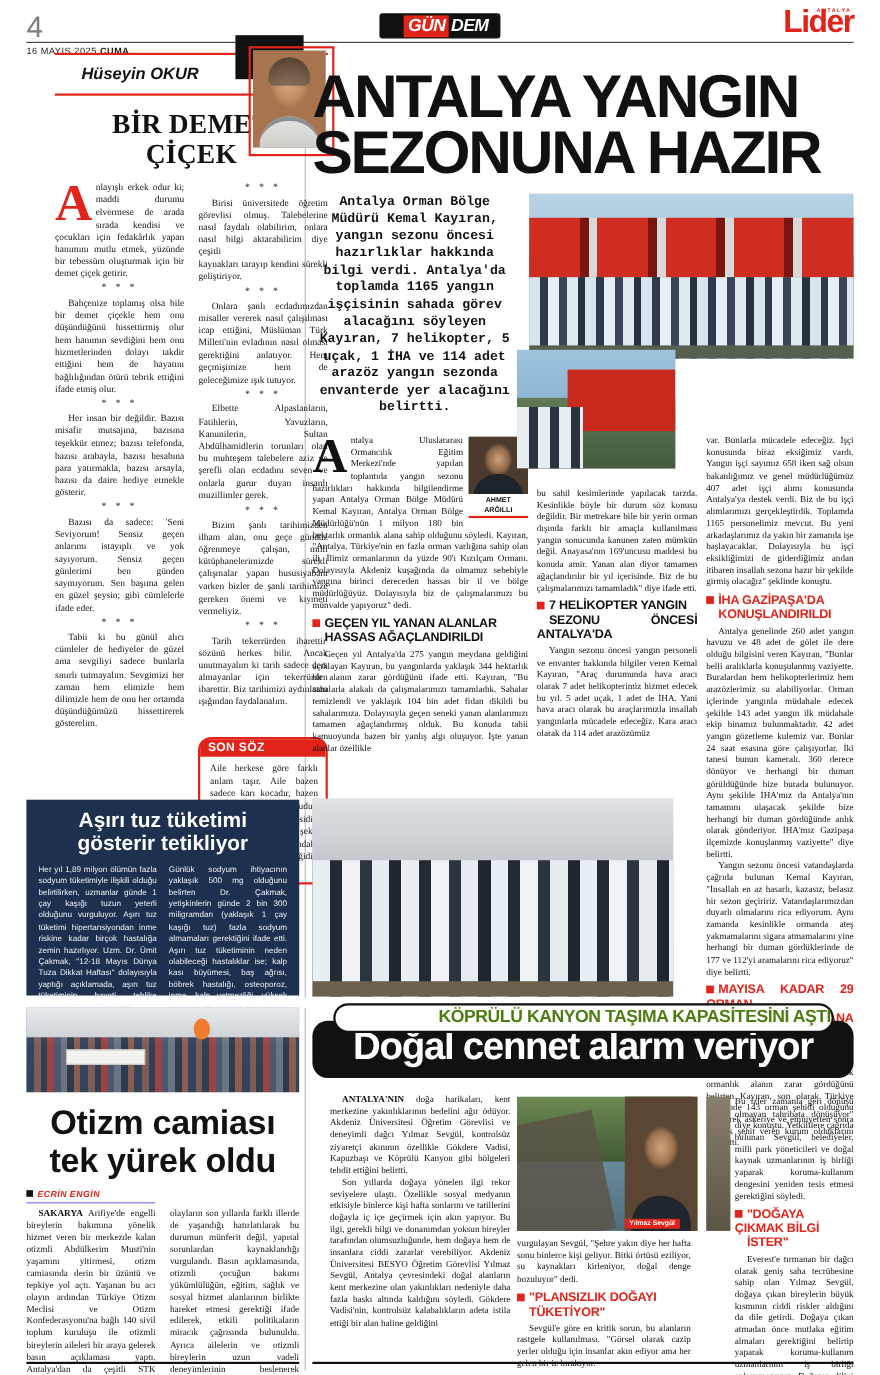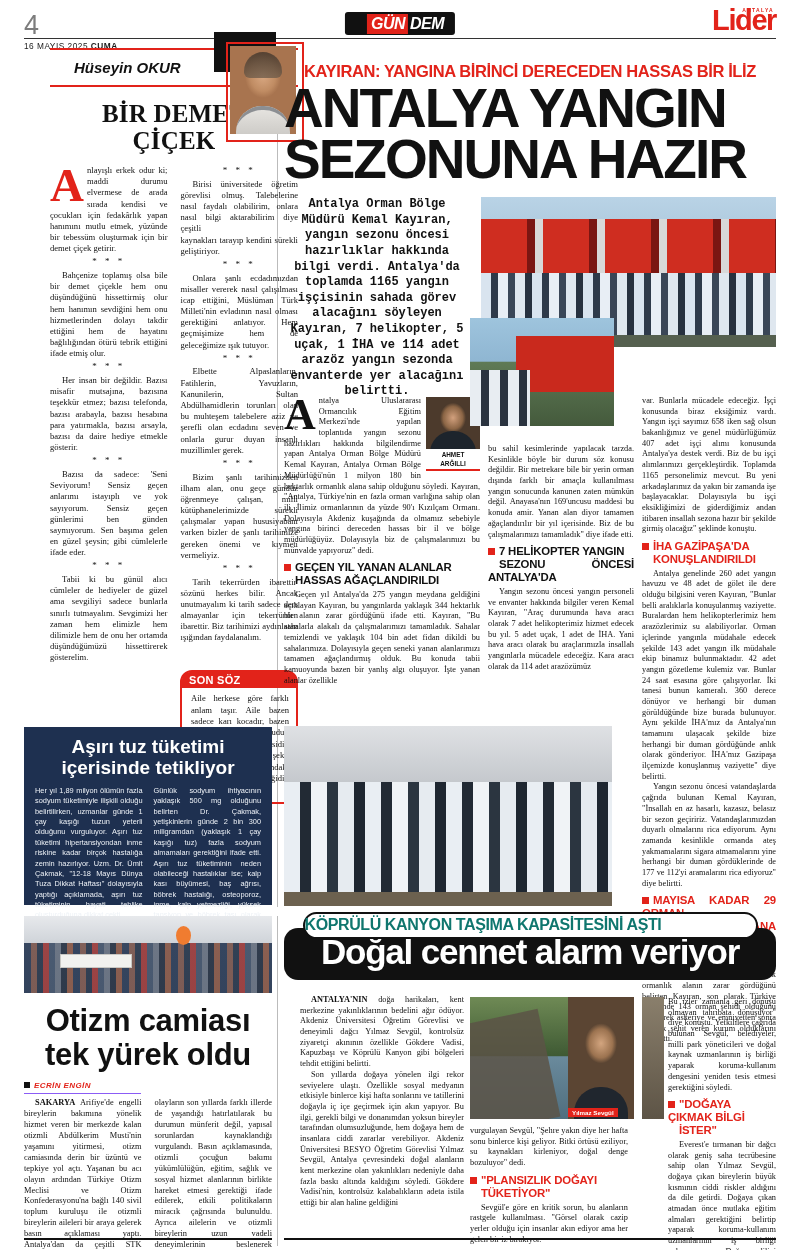--- a/index.html
+++ b/index.html
@@ -292,22 +292,22 @@
   }
   .photo-small .pp {
     position:absolute; left:0; bottom:0; width:60px; height:56px;
     background: repeating-linear-gradient(90deg,#e8edf2 0 11px,#2a333f 11px 19px);
   }
 
   
   .bottom-head-wrap { position: absolute; left: 284px; top: 912px; width: 492px; }
   .pill {
     background: #fff; border: 2.2px solid #111; border-radius: 22px;
-    color: #0f766e; font-family: "Liberation Sans", sans-serif; font-weight: bold;
-    font-size: 16px; text-align: left; padding: 2px 0 3px 0; letter-spacing: -.4px;
+    color: #4d7c0f; font-family: "Liberation Sans", sans-serif; font-weight: bold;
+    font-size: 16px; text-align: right; padding: 2px 0 3px 0; letter-spacing: -.4px;
     position: relative; z-index: 2; width: 455px; margin: 0 auto;
   }
   .blackbar {
     background: #111; border-radius: 14px; color: #fff;
     font-family: "Liberation Sans", sans-serif; font-weight: bold;
     font-size: 35px; text-align: center; letter-spacing: -1.2px;
     padding: 4px 0 8px 0; margin-top: -11px; position: relative; z-index: 1;
   }
 
   .bottom-body { position: absolute; top: 995px; font-size: 8.3px; line-height: 1.29; text-align: justify; }
@@ -411,21 +411,21 @@
       <div class="sonsoz-body">
         <span>Aile herkese göre farklı anlam taşır. Aile bazen sadece karı kocadır, bazen bir dede ve torunudur, bazen bir kadın ve kedisidir. Aileyi aile yapan şekli değil, üyeler arasındaki ilişkilerin niteliğidir.</span>
         <b>'Bahar Eriş'</b>
       </div>
     </div>
   </div>
 
   <div class="salt-box">
     <div class="salt-title">
       <div>Aşırı tuz tüketimi</div>
-      <div>içerisinde tetikliyor</div>
+      <div>gösterir tetikliyor</div>
     </div>
     <div class="salt-cols">
       <p>Her yıl 1,89 milyon ölümün fazla sodyum tüketimiyle ilişkili olduğu belirtilirken, uzmanlar günde 1 çay kaşığı tuzun yeterli olduğunu vurguluyor. Aşırı tuz tüketimi hipertansiyondan inme riskine kadar birçok hastalığa zemin hazırlıyor. Uzm. Dr. Ümit Çakmak, "12-18 Mayıs Dünya Tuza Dikkat Haftası" dolayısıyla yaptığı açıklamada, aşırı tuz tüketiminin hayati tehlike oluşturduğuna dikkat çekti.</p>
       <p><span>Günlük sodyum ihtiyacının yaklaşık 500 mg olduğunu belirten Dr. Çakmak, yetişkinlerin günde 2 bin 300 miligramdan (yaklaşık 1 çay kaşığı tuz) fazla sodyum almamaları gerektiğini ifade etti. Aşırı tuz tüketiminin neden olabileceği hastalıklar ise; kalp kası büyümesi, baş ağrısı, böbrek hastalığı, osteoporoz, inme, kalp yetmezliği, yüksek tansiyon ve böbrek taşı olarak sıralanıyor.</span><span class="iha-tag"></span> <span>İHA</span></p>
     </div>
   </div>
 
   <div class="otizm">
     <div class="otizm-photo">
       <div class="bldg"></div>
@@ -438,21 +438,20 @@
       <div>tek yürek oldu</div>
     </div>
     <div class="byline"><span class="sq"></span><span>ECRİN ENGİN</span></div>
     <div class="otizm-cols">
       <p><b>SAKARYA</b><span> Arifiye'de engelli bireylerin bakımına yönelik hizmet veren bir merkezde kalan otizmli Abdülkerim Musti'nin yaşamını yitirmesi, otizm camiasında derin bir üzüntü ve tepkiye yol açtı. Yaşanan bu acı olayın ardından Türkiye Otizm Meclisi ve Otizm Konfederasyonu'na bağlı 140 sivil toplum kuruluşu ile otizmli bireylerin aileleri bir araya gelerek basın açıklaması yaptı. Antalya'dan da çeşitli STK temsilcilerinin katıldığı buluşmada, bakım sürecinde dair toplumsal duyarlılığın ve</span></p>
       <p class="noind">sorumluluğun artırılması çağrısı yapıldı. Açıklamada, benzer olayların son yıllarda farklı illerde de yaşandığı hatırlatılarak bu durumun münferit değil, yapısal sorunlardan kaynaklandığı vurgulandı. Basın açıklamasında, otizmli çocuğun bakımı yükümlülüğün, eğitim, sağlık ve sosyal hizmet alanlarının birlikte hareket etmesi gerektiği ifade edilerek, etkili politikaların miracık çağrısında bulunuldu. Ayrıca ailelerin ve otizmli bireylerin uzun vadeli deneyimlerinin beslenerek geliştirilebileceği vurgulandı. Katılımcılar, yaşanan ölümlerin toplum vicdanında derin yaralar açtığını savundu.</p>
     </div>
   </div>
 
   <div class="main-story">
-    <div class="kicker">KAYIRAN: YANGINA BİRİNCİ DERECEDEN HASSAS BİR İLİZ</div>
     <div class="mega">ANTALYA YANGIN</div>
     <div class="mega">SEZONUNA HAZIR</div>
     <div class="lead-row">
       <div class="lead-text">Antalya Orman Bölge Müdürü Kemal Kayıran, yangın sezonu öncesi hazırlıklar hakkında bilgi verdi. Antalya'da toplamda 1165 yangın işçisinin sahada görev alacağını söyleyen Kayıran, 7 helikopter, 5 uçak, 1 İHA ve 114 adet arazöz yangın sezonda envanterde yer alacağını belirtti.</div>
       <div class="lead-photo">
         <div class="truckrow"></div>
         <div class="crew"></div>
         <div class="ground"></div>
       </div>
     </div>

